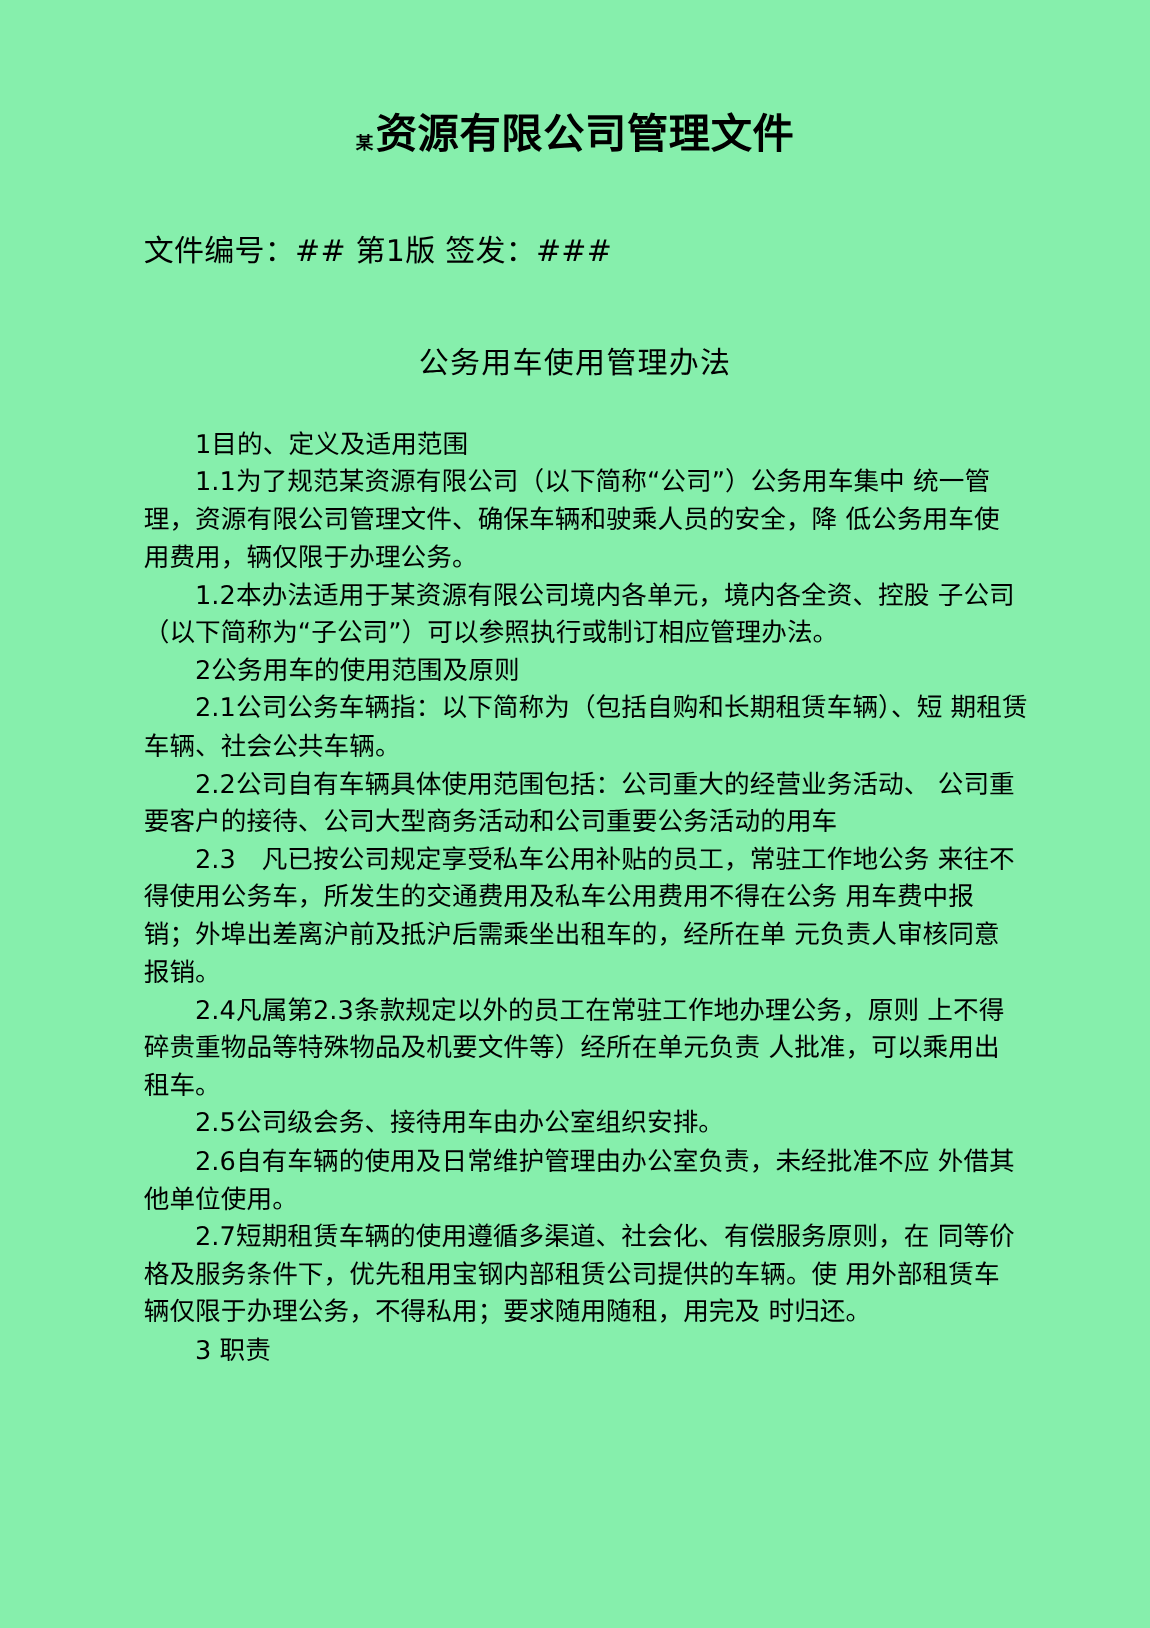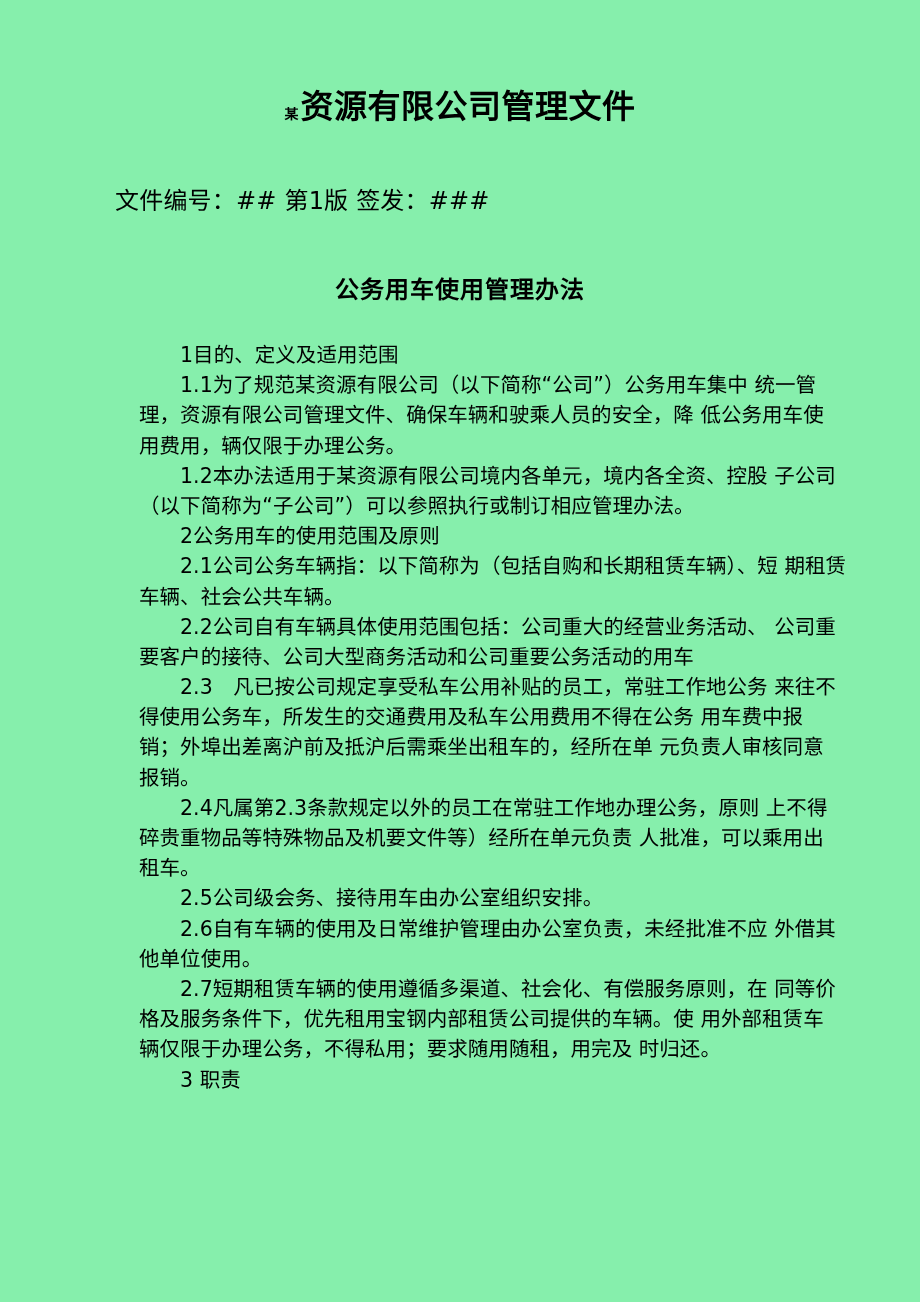--- a/index.html
+++ b/index.html
@@ -62,41 +62,40 @@
   }
 
   
   .section-heading {
     position: absolute;
     left: 0;
     top: 273px;
     width: 920px;
     text-align: center;
     font-size: 24px;
-    font-weight: bold;
+    font-weight: normal;
     line-height: 34px;
     letter-spacing: 1px;
     white-space: nowrap;
   }
 
   
   .body-block {
     position: absolute;
     left: 115px;
     top: 340px;
     width: 706px;
     font-size: 20.5px;
     line-height: 30.2px;
     letter-spacing: 0.05px;
   }
   .body-line {
     white-space: pre;
     display: block;
     height: 30.2px;
-    margin-left: 24px;
   }
   .body-line.indent {
     text-indent: 41px;
   }
 </style>
 </head>
 <body>
 
 <div class="page">
 

